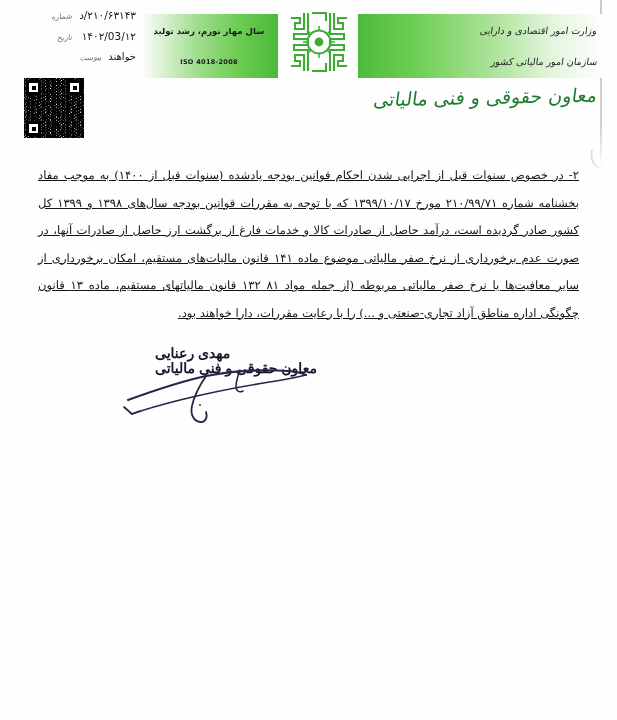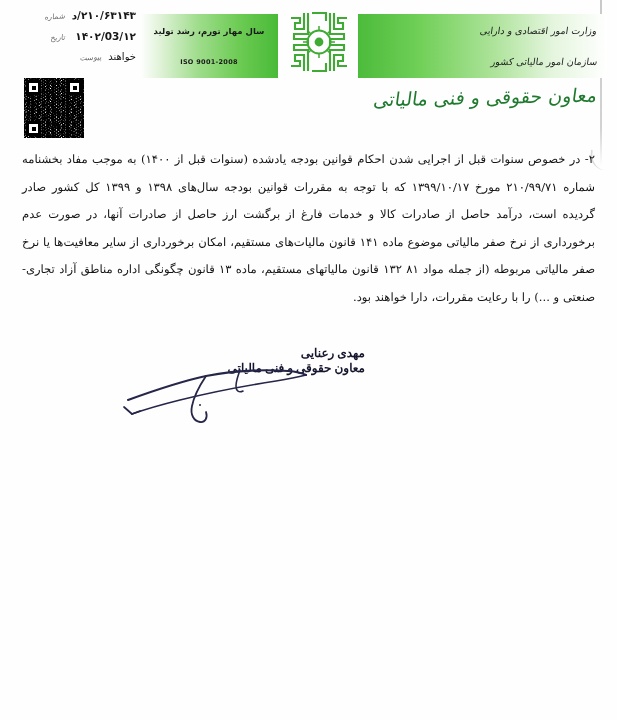--- a/index.html
+++ b/index.html
@@ -73,21 +73,21 @@
     color: #4b4b4b;
     width: 24px;
     text-align: center;
     transform: skewX(-10deg) rotate(-3deg);
     opacity: .8;
     flex: 0 0 auto;
   }
   .meta-value {
     font-family: "DejaVu Sans", "Liberation Sans", sans-serif;
     font-size: 10.5px;
-    font-weight: bold;
+    font-weight: normal;
     letter-spacing: .2px;
     color: #161616;
     white-space: nowrap;
   }
   .meta-value.note {
     font-weight: normal;
     font-size: 10px;
     letter-spacing: 1px;
   }
 
@@ -209,40 +209,41 @@
     left: 22px;
     direction: rtl;
     text-align: justify;
     text-align-last: right;
     font-family: "DejaVu Serif", "Liberation Serif", serif;
     font-size: 11.6px;
     line-height: 27.5px;
     color: #141414;
   }
   #body-text p {
-    margin: 0;
+    margin: 16px;
+    text-decoration: underline;
   }
 
   
   #signature-block {
     position: absolute;
     top: 346px;
     left: 0;
     right: 0;
     height: 80px;
   }
   #signer {
     position: absolute;
     top: 0;
     left: 155px;
     width: 210px;
-    text-align: right;
+    text-align: left;
     direction: rtl;
-    font-family: Liberation Serif, serif;
-    font-size: 12px;
+    font-family: Liberation Sans, sans-serif;
+    font-size: 14px;
     font-weight: bold;
     color: #15162e;
     line-height: 15px;
   }
   #signature-mark {
     position: absolute;
     top: 2px;
     left: 120px;
     width: 240px;
     height: 76px;
@@ -295,21 +296,21 @@
         <span class="bar-text">وزارت امور اقتصادی و دارایی</span>
       </div>
       <div class="bar right r2">
         <span class="bar-text">سازمان امور مالیاتی کشور</span>
       </div>
 
       <div class="bar left l1">
         <span class="bar-text">سال مهار تورم، رشد تولید</span>
       </div>
       <div class="bar left l2">
-        <span class="bar-text iso">ISO 9001-2008</span>
+        <span class="bar-text iso">ISO 4018-2008</span>
       </div>
 
       <svg id="logo-emblem" viewBox="0 0 62 60">
         <g fill="none" stroke="#3faa34" stroke-width="2.1">
           <path d="M3 6 h9 v5 h-5 v6 h9 v-16"></path>
           <path d="M20 1 v21 h-14 v5 h14 v6 h-14 v5 h14 v21"></path>
           <path d="M3 54 h9 v-5 h-5 v-6 h9 v16"></path>
           <path d="M59 6 h-9 v5 h5 v6 h-9 v-16"></path>
           <path d="M42 1 v21 h14 v5 h-14 v6 h14 v5 h-14 v21"></path>
           <path d="M59 54 h-9 v-5 h5 v-6 h-9 v16"></path>

